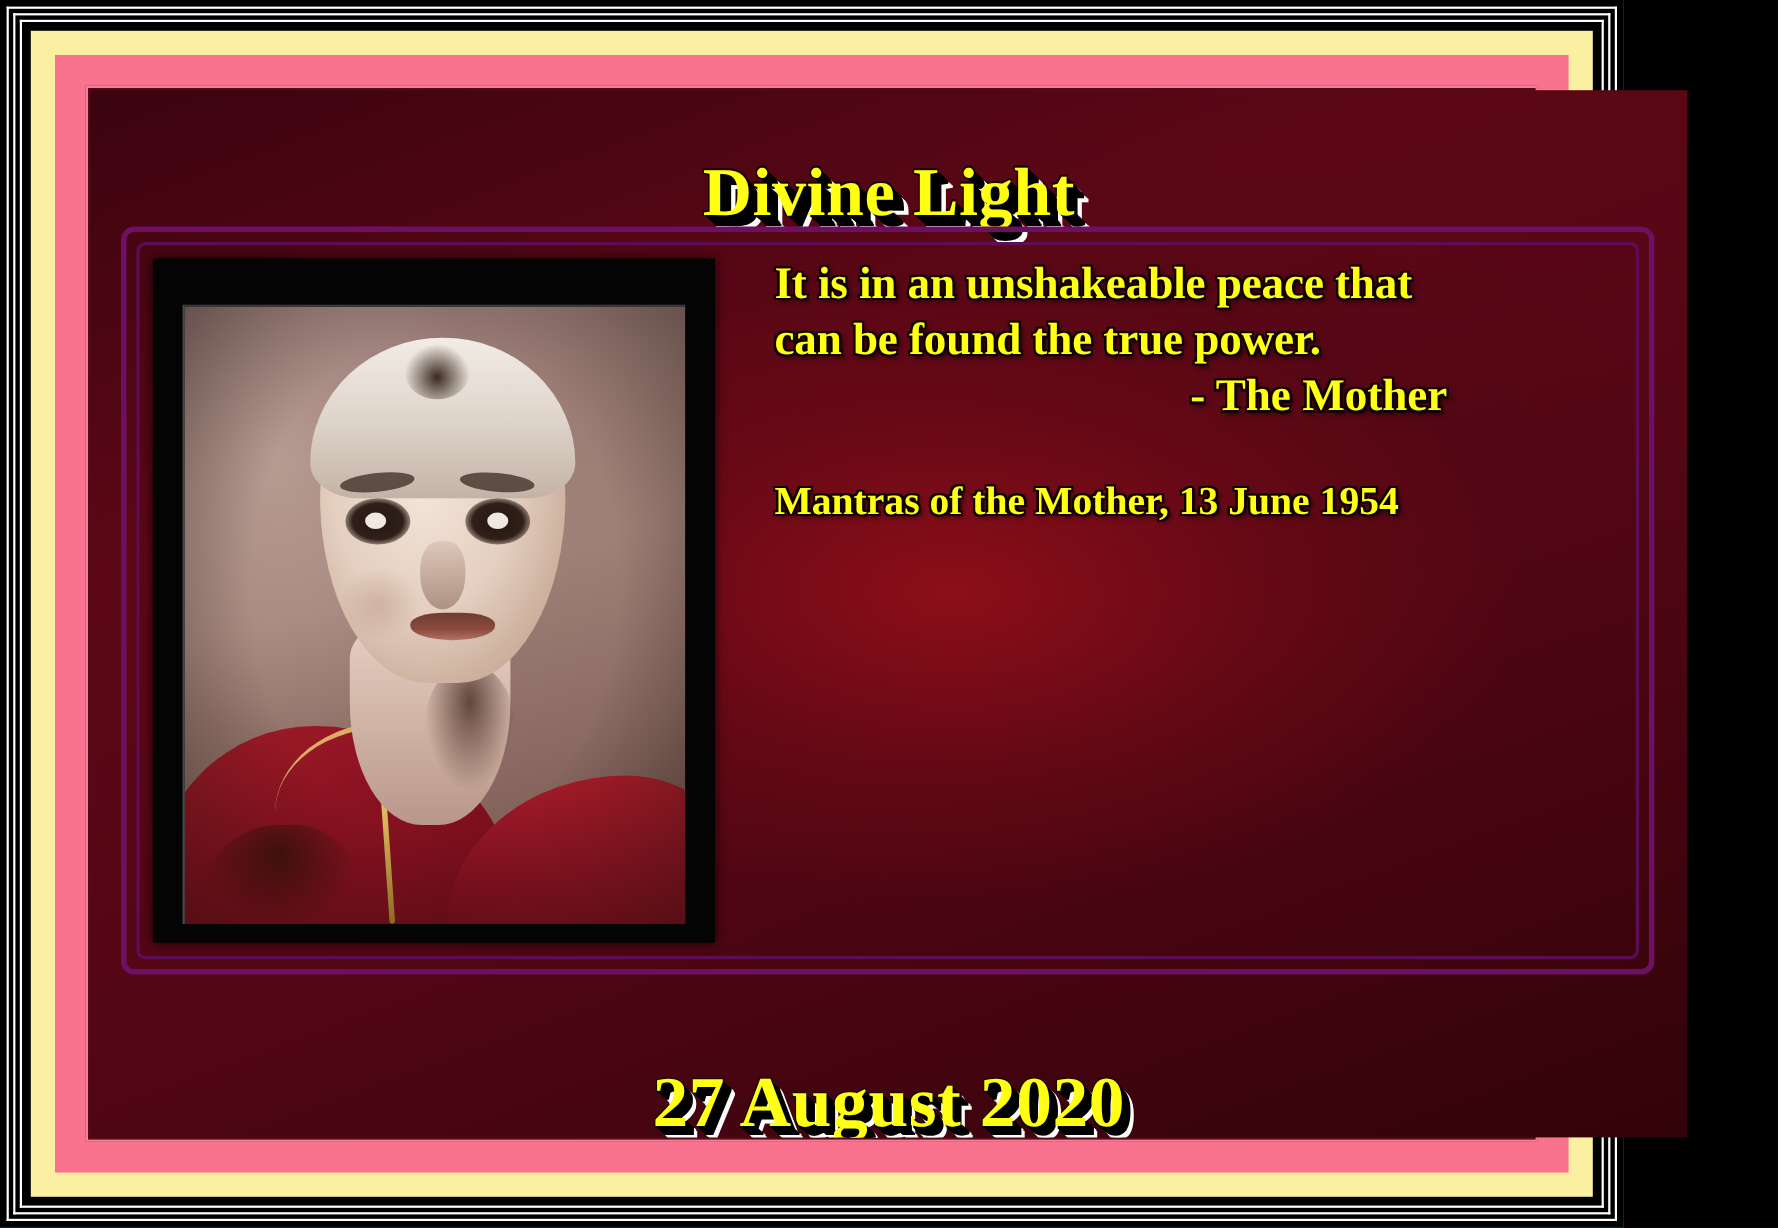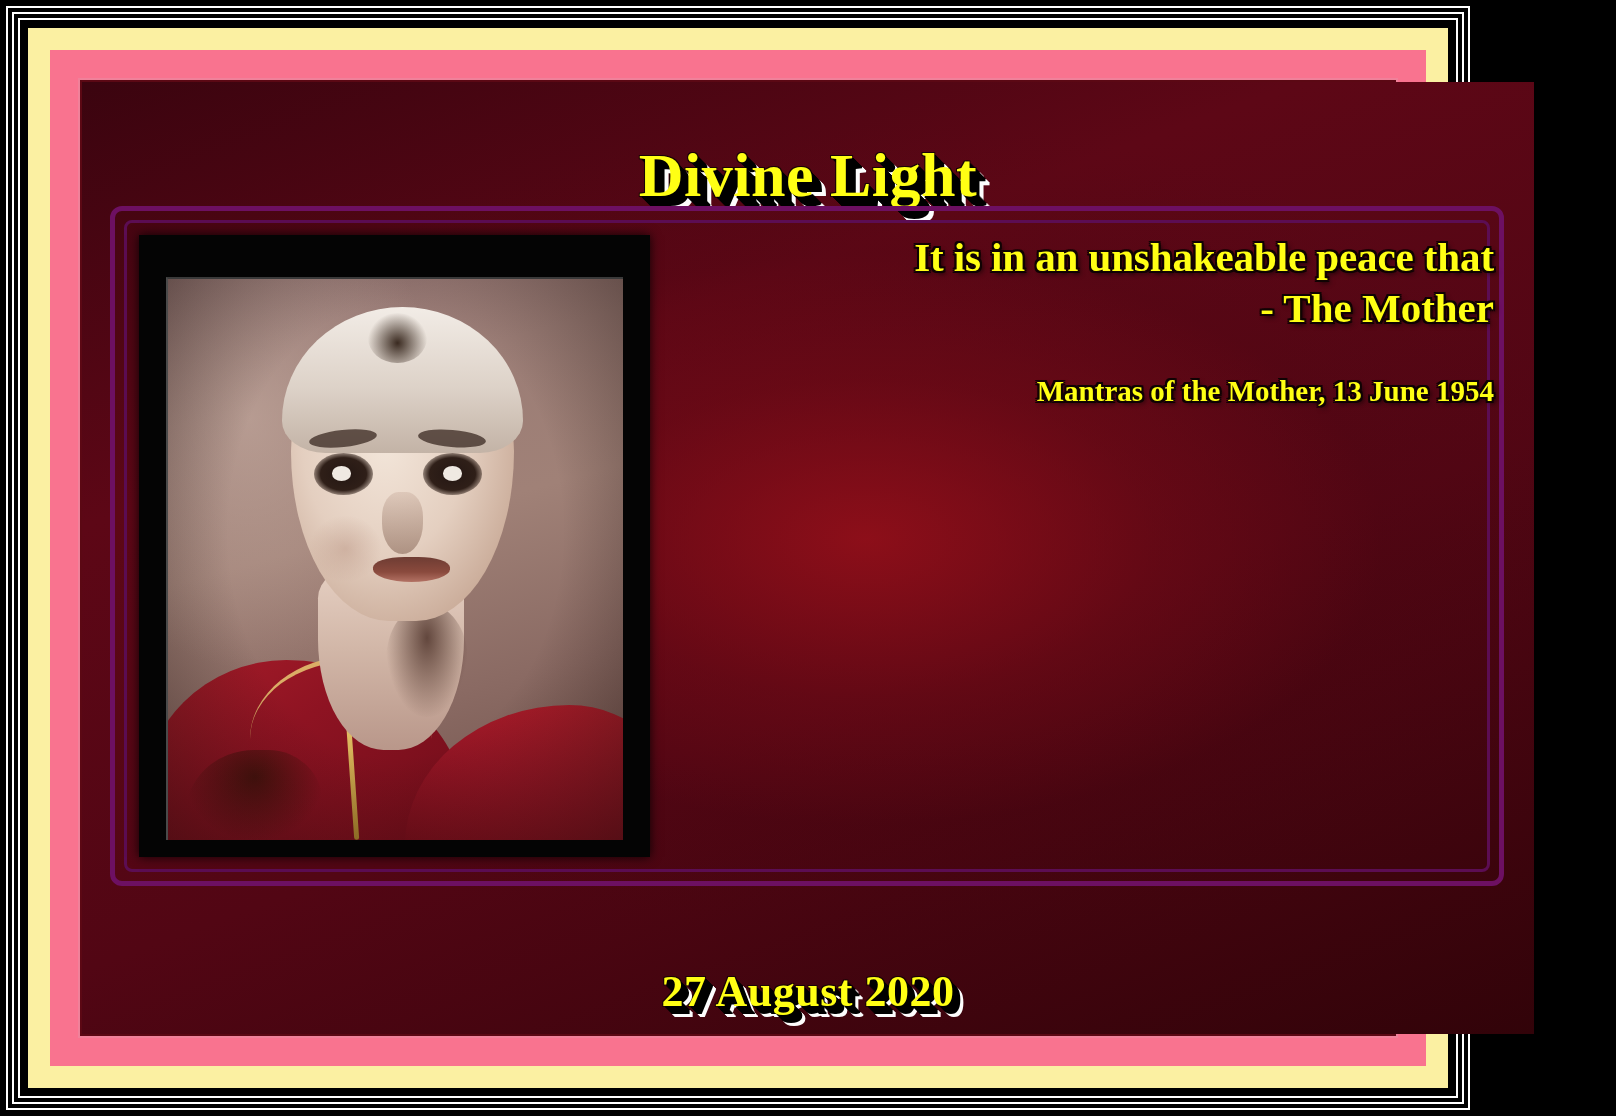--- a/index.html
+++ b/index.html
@@ -290,21 +290,20 @@
     left: 0; top: 0; right: 0; bottom: 0;
     background: radial-gradient(ellipse at 50% 45%, rgba(0,0,0,0) 52%, rgba(20,8,6,0.45) 100%);
   }
 
   
   .text-panel {
     position: absolute;
     left: 622px;
     top: 150px;
     width: 790px;
-    text-align: right;
   }
 
   .quote-line,
   .source-line,
   .tamil-line,
   .attrib-line {
     color: #ffff14;
     -webkit-text-stroke: 0;
     text-shadow:
       2px 0 0 #100303, -2px 0 0 #100303, 0 2px 0 #100303, 0 -2px 0 #100303,
@@ -319,24 +318,24 @@
     line-height: 51px;
     letter-spacing: -0.1px;
   }
   .attrib-line {
     font-size: 41px;
     font-weight: bold;
     line-height: 51px;
     padding-left: 378px;
   }
   .source-line {
-    font-size: 29px;
+    font-size: 36px;
     font-weight: bold;
     line-height: 44px;
-    margin-top: 35px;
+    margin-top: 48px;
   }
   .tamil-block {
     margin-top: 62px;
   }
   .tamil-line {
     font-size: 37px;
     font-weight: bold;
     line-height: 57px;
     font-family: "Liberation Sans", "DejaVu Sans", sans-serif;
   }
@@ -356,21 +355,21 @@
     letter-spacing: 0.5px;
     text-shadow:
       2px 2px 0 #000, 3px 3px 0 #000, 4px 4px 0 #000, 5px 5px 0 #000,
       6px 6px 0 #000, 7px 7px 0 #000, 8px 8px 0 #000, 9px 9px 0 #000,
       10px 10px 0 #000, 11px 11px 0 #fdfdfd, 12px 12px 0 #fdfdfd,
       13px 13px 0 #fdfdfd, 14px 14px 0 #fdfdfd,
       -1px -1px 0 #1a0505, 1px -1px 0 #1a0505, -1px 1px 0 #1a0505;
   }
   .date-3d {
     top: 884px;
-    font-size: 44px;
+    font-size: 65px;
     letter-spacing: 0.5px;
     text-shadow:
       2px 2px 0 #000, 3px 3px 0 #000, 4px 4px 0 #000, 5px 5px 0 #000,
       6px 6px 0 #000, 7px 7px 0 #000, 8px 8px 0 #000,
       9px 9px 0 #fdfdfd, 10px 10px 0 #fdfdfd, 11px 11px 0 #fdfdfd,
       -1px -1px 0 #1a0505, 1px -1px 0 #1a0505, -1px 1px 0 #1a0505;
   }
 </style>
 </head>
 <body>
@@ -427,20 +426,21 @@
           <div class="p-nose"></div>
           <div class="p-mouth"></div>
           <div class="p-vignette"></div>
         </div>
       </div>
     </div>
 
     <div class="text-panel">
 
       <div class="quote-line">It is in an unshakeable peace that</div>
+      <div class="quote-line">can be found the true power.</div>
 
       <div class="attrib-line">- The Mother</div>
 
       <div class="source-line">Mantras of the Mother, 13 June 1954</div>
 
 
     </div>
 
     <div class="date-3d">27 August 2020</div>
 

